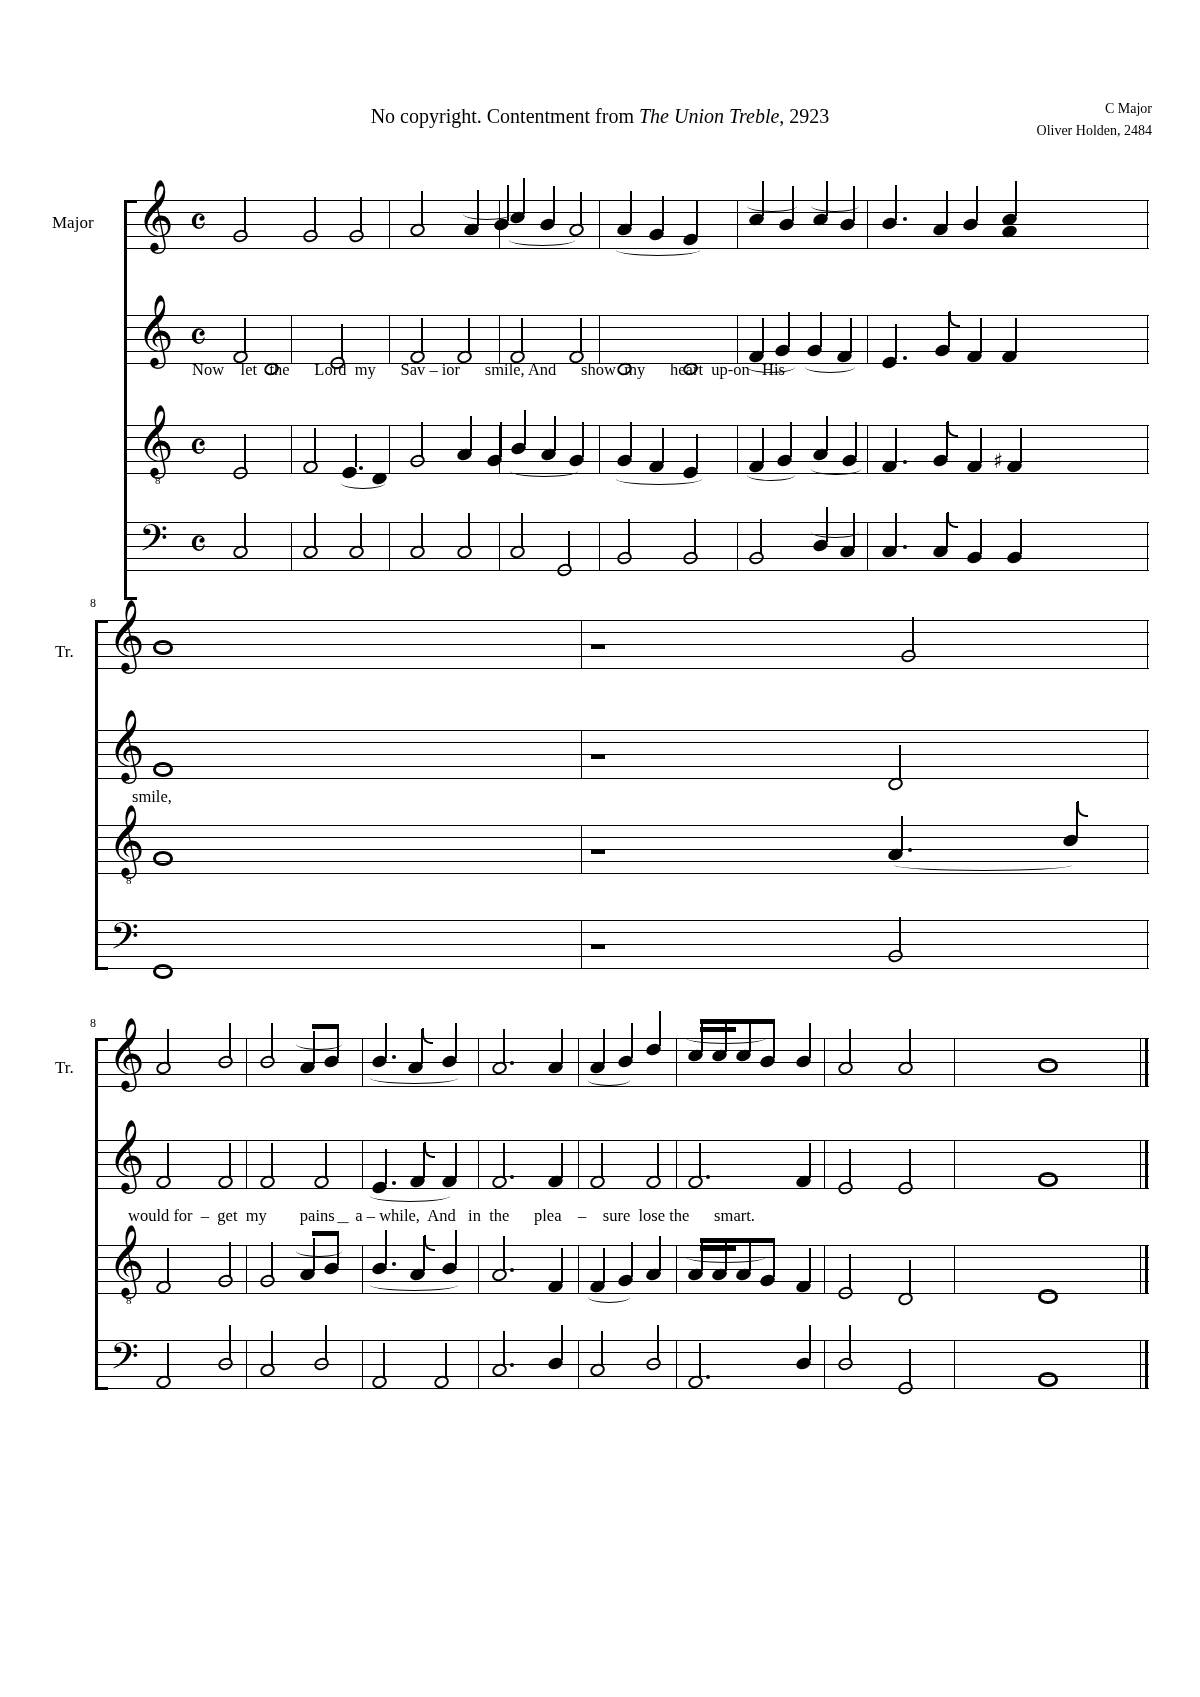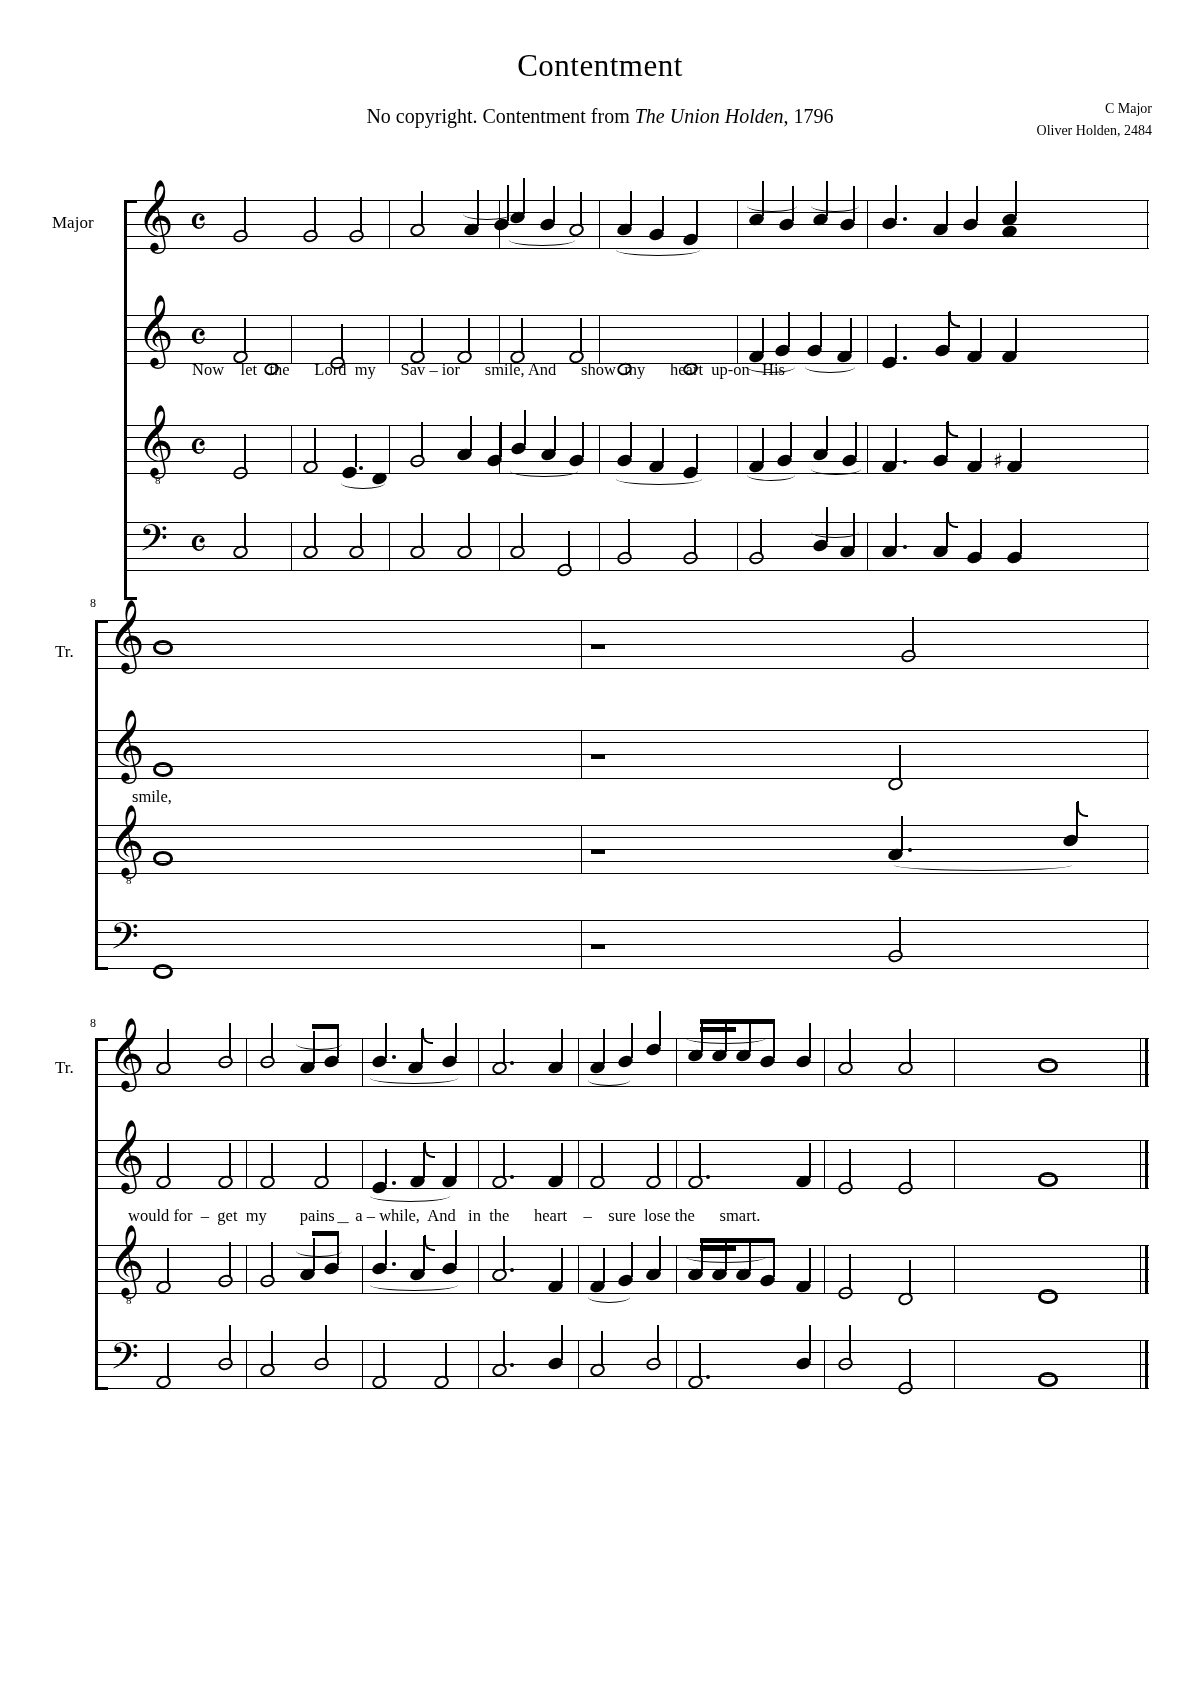--- a/index.html
+++ b/index.html
@@ -70,24 +70,23 @@
   .slur{position:absolute;border-bottom:1.6px solid #000;border-radius:50%;height:11px;}
   .accid{position:absolute;font-family:"DejaVu Sans",sans-serif;font-size:21px;line-height:1;}
 
   .lyrics{position:absolute;font-size:16.5px;white-space:pre;}
 </style>
 </head>
 <body>
 
 <div class="page">
 
-  <div class="hdr-title">Contentment</div>
-
-
-  <div class="hdr-center"><span>No copyright. Contentment from </span><i>The Union Holden</i><span>, 1796</span></div>
+
+
+  <div class="hdr-center"><span>No copyright. Contentment from </span><i>The Union Treble</i><span>, 2923</span></div>
 
   <div class="hdr-right">
     <div>C Major</div>
     <div>Oliver Holden, 2484</div>
   </div>
 
   <div class="system" style="top:0;">
 
     <div class="partname" style="left:52px;top:213px;">Major</div>
     <div class="bracket" style="left:124px;top:200px;height:400px;"></div>
@@ -569,21 +568,21 @@
         <div class="stem" style="left:751px;top:9px;height:35px;"></div>
       <div class="nh open" style="left:800px;top:42px;"></div>
         <div class="stem" style="left:811px;top:9px;height:35px;"></div>
       <div class="barline" style="left:856px;top:0;height:49px;"></div>
 
       <div class="nh whole" style="left:940px;top:32px;"></div>
       <div class="barline" style="left:1042px;top:0;height:49px;"></div>
       <div class="barline thick" style="left:1047px;top:0;height:49px;"></div>
     </div>
 
-    <div class="lyrics" style="left:128px;top:1205px;">would for  –  get  my        pains＿ a – while,  And   in  the      heart    –    sure  lose the      smart.</div>
+    <div class="lyrics" style="left:128px;top:1205px;">would for  –  get  my        pains＿ a – while,  And   in  the      plea    –    sure  lose the      smart.</div>
 
     <div class="staff" style="left:98px;width:1051px;top:1245px;">
       <div class="ln"></div>
         <div class="ln"></div>
         <div class="ln"></div>
         <div class="ln"></div>
         <div class="ln"></div>
       <div class="clef treble" style="left:10px;">𝄞</div>
       <div class="clef oct8" style="left:28px;top:50px;">8</div>
       <div class="nh open" style="left:58px;top:36px;"></div>

